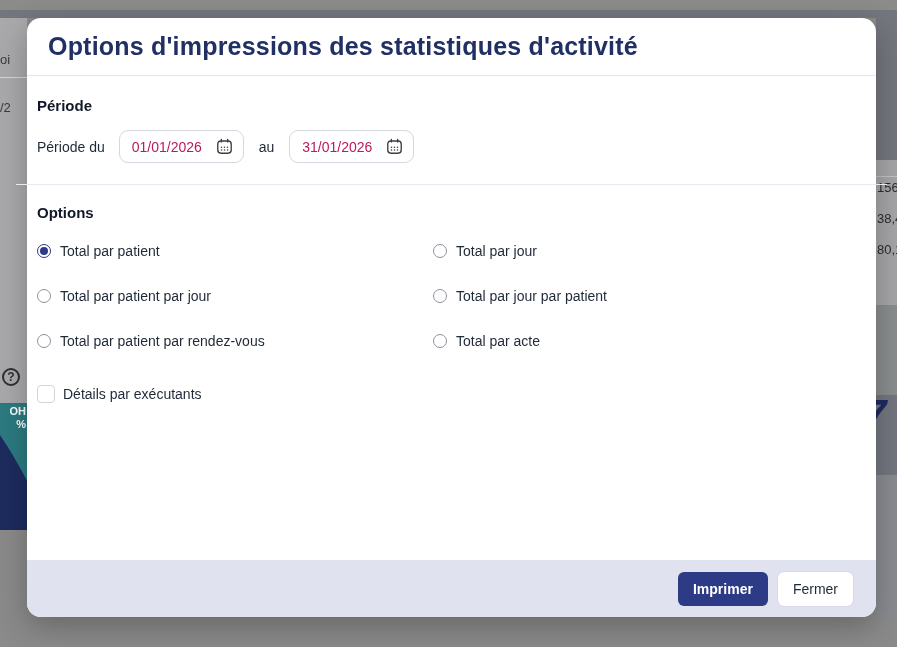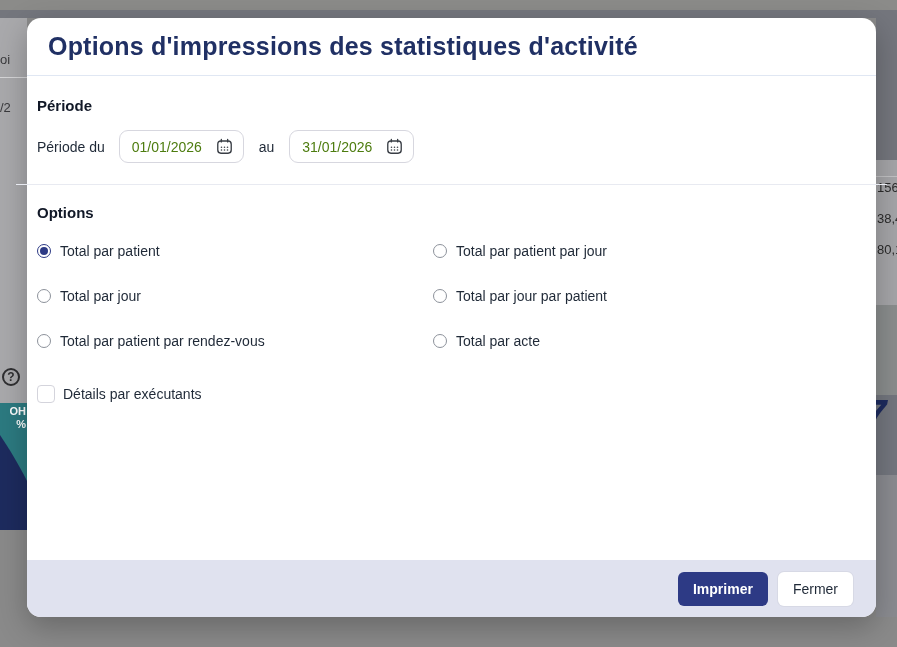--- a/index.html
+++ b/index.html
@@ -56,21 +56,21 @@
 
   .section-heading { font-size:15px; font-weight:bold; color:#111827; }
   .periode-heading { margin-top:21px; }
   .periode-row { margin-top:16px; display:flex; align-items:center; }
   .periode-label { font-size:14px; color:#1f2937; margin-right:14px; }
   .date-field {
     width:125px; height:33px; border:1px solid #d7d7df; border-radius:9px;
     display:flex; align-items:center; padding:0 9px 0 12px; background:#fff;
   }
   .date-field input {
-    border:none; outline:none; width:82px; font-size:14px; color:#4d7c0f;
+    border:none; outline:none; width:82px; font-size:14px; color:#be185d;
     font-family:"Liberation Sans", sans-serif; background:transparent;
   }
   .date-field .cal { margin-left:auto; display:flex; cursor:pointer; }
   .au-label { font-size:14px; color:#1f2937; margin:0 15px; }
 
   .body-divider { margin:21px -21px 0 -21px; border-top:1px solid #e8eaf1; }
   .options-heading { margin-top:19px; }
 
   .radio-grid {
     margin-top:22px; display:grid; grid-template-columns:396px 1fr;
@@ -198,25 +198,25 @@
 
     <div class="radio-grid">
       <div class="radio-item">
         <span class="radio-circle" data-selected="true">
             <span class="dot"></span>
           </span>
         <span class="radio-label">Total par patient</span>
       </div>
       <div class="radio-item">
         <span class="radio-circle" data-selected="false"></span>
+        <span class="radio-label">Total par jour</span>
+      </div>
+      <div class="radio-item">
+        <span class="radio-circle" data-selected="false"></span>
         <span class="radio-label">Total par patient par jour</span>
-      </div>
-      <div class="radio-item">
-        <span class="radio-circle" data-selected="false"></span>
-        <span class="radio-label">Total par jour</span>
       </div>
       <div class="radio-item">
         <span class="radio-circle" data-selected="false"></span>
         <span class="radio-label">Total par jour par patient</span>
       </div>
       <div class="radio-item">
         <span class="radio-circle" data-selected="false"></span>
         <span class="radio-label">Total par patient par rendez-vous</span>
       </div>
       <div class="radio-item">

